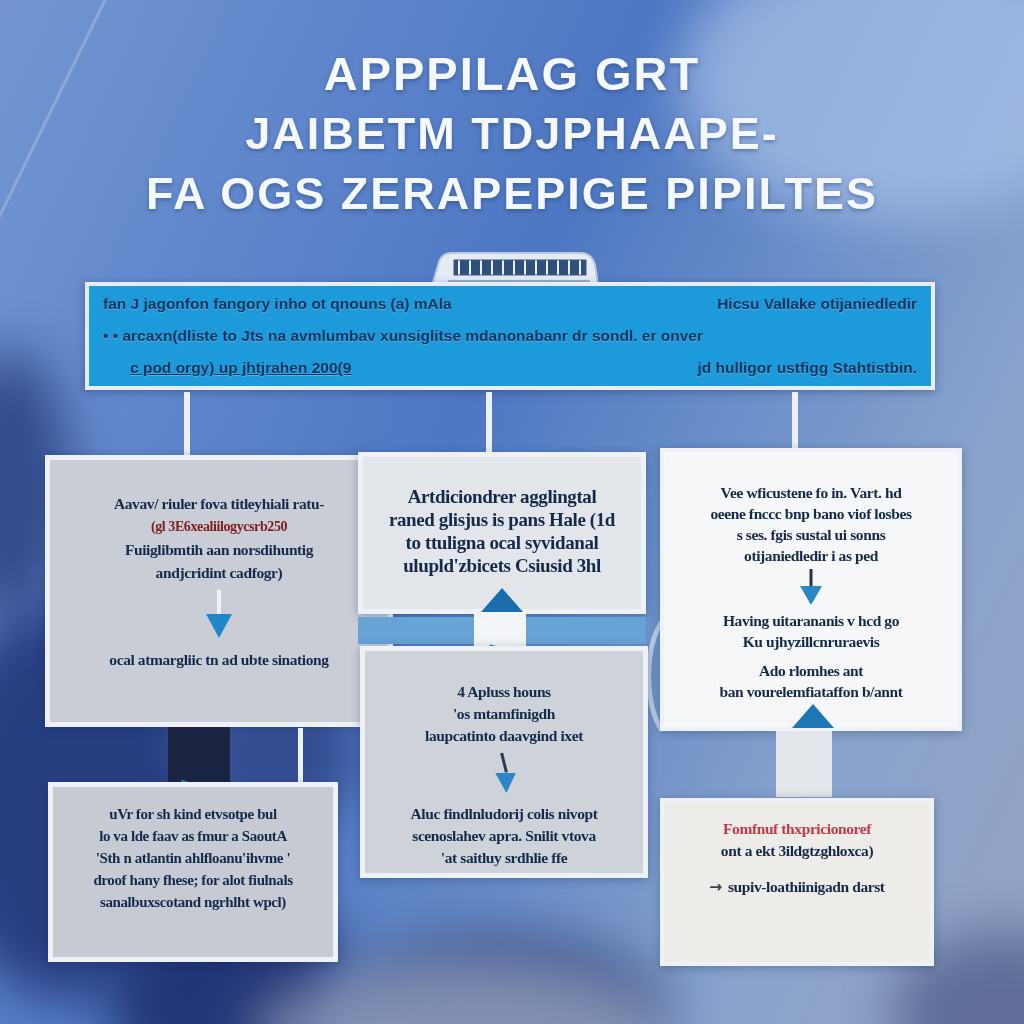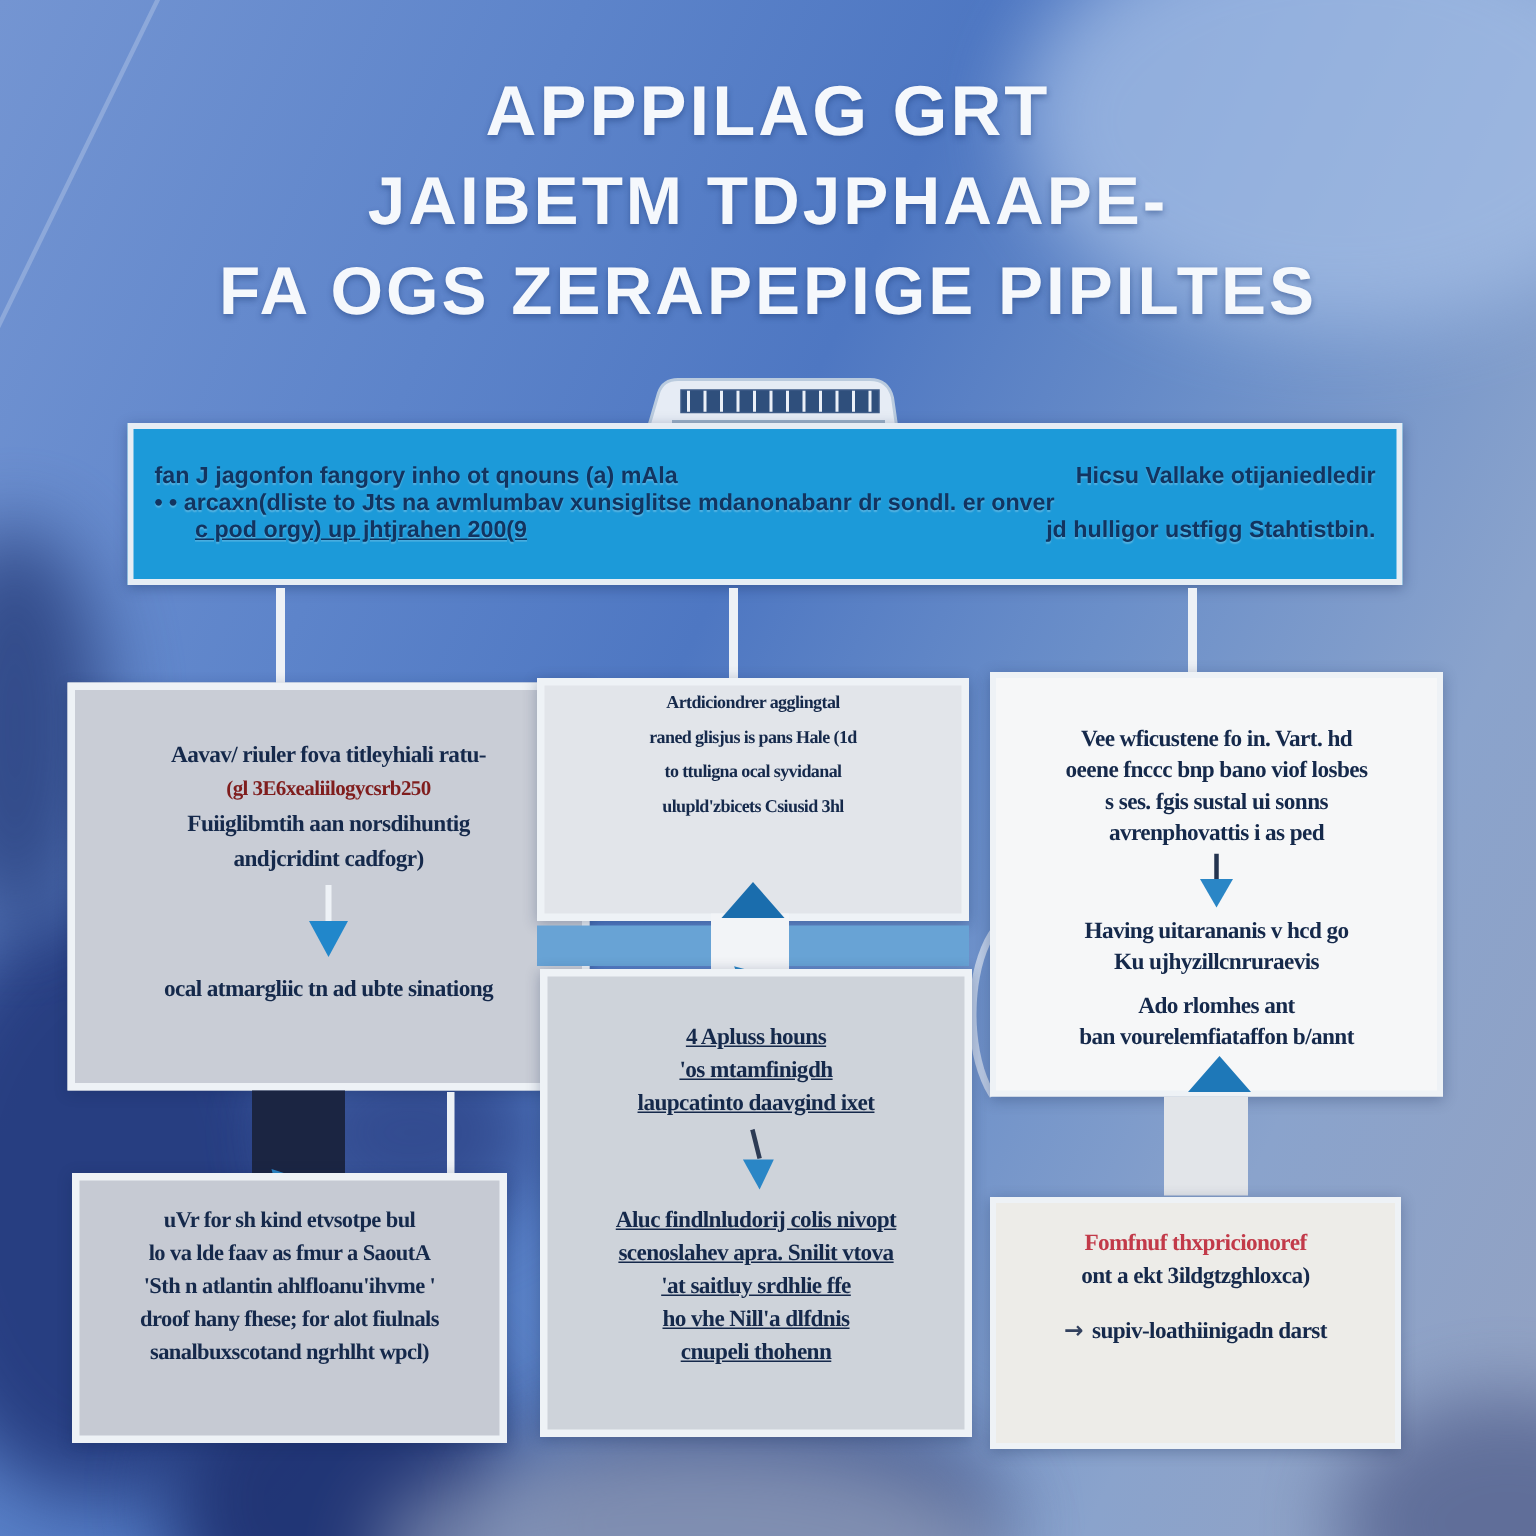--- a/index.html
+++ b/index.html
@@ -20,21 +20,21 @@
   .title .t1 { font-size:47px; line-height:60px; }
   .title .t2 { font-size:45px; line-height:60px;text-align:center; }
   .title .t3 { font-size:45px; line-height:60px; }
 
   
   .train { position:absolute; left:424px; top:246px; opacity:.95; }
 
   
   .header-box { position:absolute; left:85px; top:282px; width:850px; height:108px;
     background:#1c9ad9; border:4px solid #e6edf4; box-shadow:0 2px 8px rgba(15,35,80,.35);
-    padding:9px 14px; display:flex; flex-direction:column; justify-content:center;
+    padding:9px 14px; display:flex; flex-direction:column; justify-content:space-between;
     color:#123460; font-weight:bold; font-size:15.5px;
     text-shadow:0 1px 1px rgba(255,255,255,.25); }
   .header-row { display:flex; justify-content:space-between; white-space:nowrap; }
   .header-row .u { text-decoration:underline;margin-left:27px; }
 
   
   .vline { position:absolute; background:#edf1f6; }
   .rect-conn { position:absolute; }
 
   .tri { position:absolute; width:0; height:0; }
@@ -47,22 +47,22 @@
   
   .box { position:absolute; border:5px solid #eef2f6; box-shadow:0 2px 9px rgba(15,35,80,.3);
     text-align:center; color:#15294b; font-family:"Liberation Serif", serif; font-weight:bold;
     letter-spacing:-0.4px; overflow:hidden; }
   .box p { margin:0; }
   .arrow-svg { display:block; margin:6px auto; }
 
   .lb1 { left:45px;  top:455px; width:348px; height:272px; background:#c9cdd6; font-size:15.5px; line-height:23px; padding-top:32px; }
   .lb1 .sub { font-size:14px; color:#7f1d1d; }
   .lb2 { left:48px;  top:782px; width:290px; height:180px; background:#c6cad3; font-size:15px; line-height:22px; padding:16px 12px 0; }
-  .mb1 { left:358px; top:452px; width:288px; height:162px; background:#e2e5ea; font-size:12px; line-height:23px; }
-  .mb2 { left:360px; top:646px; width:288px; height:312px; background:#ced3da; font-size:15.5px; line-height:22px; padding-top:30px;text-decoration:underline; }
+  .mb1 { left:358px; top:452px; width:288px; height:162px; background:#e2e5ea; font-size:19px; line-height:23px; padding-top:28px; }
+  .mb2 { left:360px; top:646px; width:288px; height:232px; background:#ced3da; font-size:15.5px; line-height:22px; padding-top:30px; }
   .rb1 { left:660px; top:448px; width:302px; height:283px; background:#f6f7f8; border-width:4px; font-size:15.5px; line-height:21px; padding-top:30px; }
   .rb2 { left:660px; top:798px; width:274px; height:168px; background:#edece8; border-width:4px; font-size:15.5px; line-height:22px; padding-top:16px; }
   .rb2 .red { color:#c23a49; }
   .rb2 .gap { height:14px; }
   .rb1 .gap { height:8px; }
   .arrow-right-glyph { color:#33415e; font-family:"DejaVu Sans", sans-serif; margin-right:6px; }
 
   .band { position:absolute; left:358px; top:617px; width:288px; height:27px; background:#68a3d5; }
   .notch { position:absolute; left:474px; top:609px; width:52px; height:43px; background:#f2f4f7; }
   .dark-conn { position:absolute; left:168px; top:727px; width:62px; height:60px; background:#1b2542; }
@@ -169,21 +169,21 @@
     <p>scenoslahev apra. Snilit vtova</p>
     <p>'at saitluy srdhlie ffe</p>
     <p>ho vhe Nill'a dlfdnis</p>
     <p>cnupeli thohenn</p>
   </div>
 
   <div class="box rb1">
     <p>Vee wficustene fo in. Vart. hd</p>
     <p>oeene fnccc bnp bano viof losbes</p>
     <p>s ses. fgis sustal ui sonns</p>
-    <p>avrenphovattis i as ped</p>
+    <p>otijaniedledir i as ped</p>
     <svg class="arrow-svg" width="34" height="38" viewBox="0 0 34 38" style="margin:3px auto;">
       <line x1="17" y1="0" x2="17" y2="19" stroke="#24344f" stroke-width="3"></line>
       <polygon points="6,17 28,17 17,36" fill="#2a86c6"></polygon>
     </svg>
     <p>Having uitarananis v hcd go</p>
     <p>Ku ujhyzillcnruraevis</p>
     <div class="gap"></div>
     <p>Ado rlomhes ant</p>
     <p>ban vourelemfiataffon b/annt</p>
   </div>

